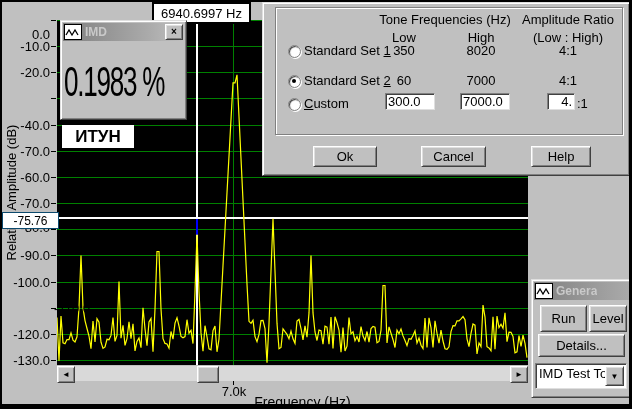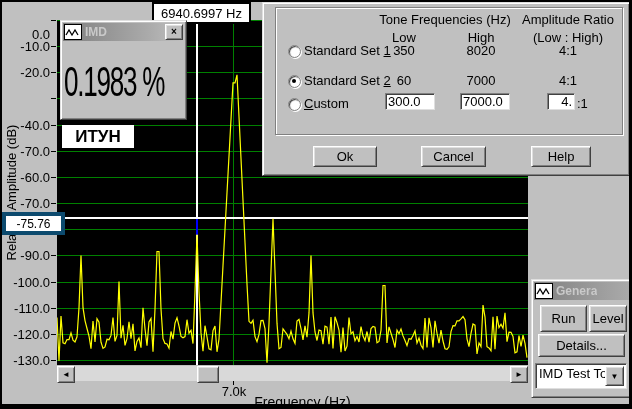--- a/index.html
+++ b/index.html
@@ -40,21 +40,21 @@
   .ttl{color:#c9c9c9;font-weight:bold;font-size:12px;margin-left:3px;white-space:nowrap;overflow:hidden;}
   .closebtn{margin-left:auto;margin-right:1px;width:16px;height:14px;font-size:10px;font-weight:bold;
         line-height:12px;text-align:center;flex:none;}
   .wicon{width:16px;height:14px;background:#fff;border:1px solid #000;margin-left:1px;flex:none;}
   #imd-window{left:60px;top:20px;width:125px;height:98px;}
   #imd-value{position:absolute;left:3px;top:30px;width:119px;height:62px;display:flex;align-items:center;overflow:hidden;}
   #imd-value span{font-size:42px;letter-spacing:-2px;transform:scaleX(0.62);transform-origin:0 50%;
         display:inline-block;white-space:nowrap;}
   #overlay-label{position:absolute;left:62px;top:125px;width:72px;height:23px;background:#fff;z-index:3;
         display:flex;align-items:center;justify-content:center;font-size:17px;font-weight:bold;}
-  #marker-label{position:absolute;left:2px;top:212px;width:55px;height:15px;background:#fff;border:4px solid #0c4a6e;
+  #marker-label{position:absolute;left:2px;top:212px;width:55px;height:15px;background:#fff;border:1px solid #0c4a6e;
         z-index:4;display:flex;align-items:center;justify-content:center;font-size:12px;}
   
   #dialog{position:absolute;left:262px;top:2px;width:366px;height:172px;z-index:4;font-size:13px;}
   #groupbox{position:absolute;left:12px;top:4px;width:346px;height:126px;border:1px solid #808080;
         box-shadow:1px 1px 0 #fff, inset 1px 1px 0 #fff;}
   .dhdr{position:absolute;text-align:center;}
   .drow{position:absolute;height:16px;}
   .radio{position:absolute;width:11px;height:11px;border-radius:50%;background:#fff;border:1px solid #808080;
         box-shadow:inset 1px 1px 1px #404040, 1px 1px 0 #fff;}
   .radio.on::after{content:"";position:absolute;left:3px;top:3px;width:4px;height:4px;border-radius:50%;background:#000;}
@@ -115,21 +115,21 @@
       <div class="ylab" style="top: 169.923px;">-60.0</div>
       <div class="ytick" style="top: 176.923px;"></div>
       <div class="ylab" style="top: 196.077px;">-70.0</div>
       <div class="ytick" style="top: 203.077px;"></div>
       <div class="ylab" style="top: 220px;">-80.0</div>
       <div class="ytick" style="top: 229.23px;"></div>
       <div class="ylab" style="top: 248.384px;">-90.0</div>
       <div class="ytick" style="top: 255.384px;"></div>
       <div class="ylab" style="top: 274.538px;">-100.0</div>
       <div class="ytick" style="top: 281.538px;"></div>
-      <div class="ylab" style="top: 300.692px;">-110.0</div>
+      <div class="ylab" style="top: 300.692px; padding-left: 40px;">-110.0</div>
       <div class="ytick" style="top: 307.692px;"></div>
       <div class="ylab" style="top: 326.846px;">-120.0</div>
       <div class="ytick" style="top: 333.846px;"></div>
       <div class="ylab" style="top: 352.999px;">-130.0</div>
       <div class="ytick" style="top: 359.999px;"></div>
     </div>
   <div id="ylab-rot">Relative Amplitude (dB)</div>
   <div id="xtick"></div>
   <div id="xticklabel">7.0k</div>
   <div id="xaxislabel">Frequency (Hz)</div>

